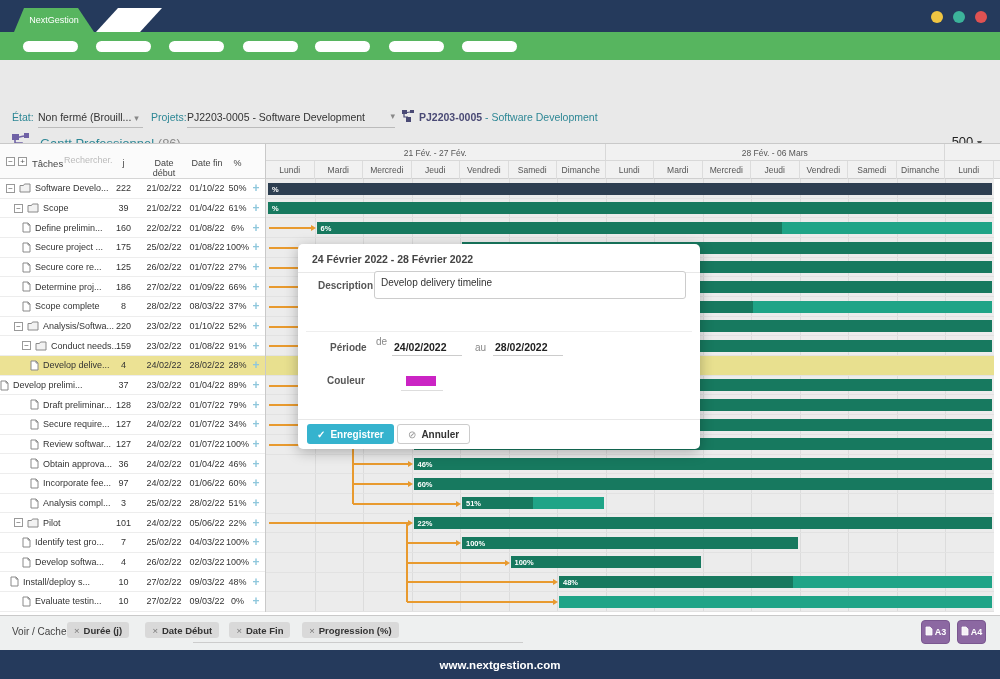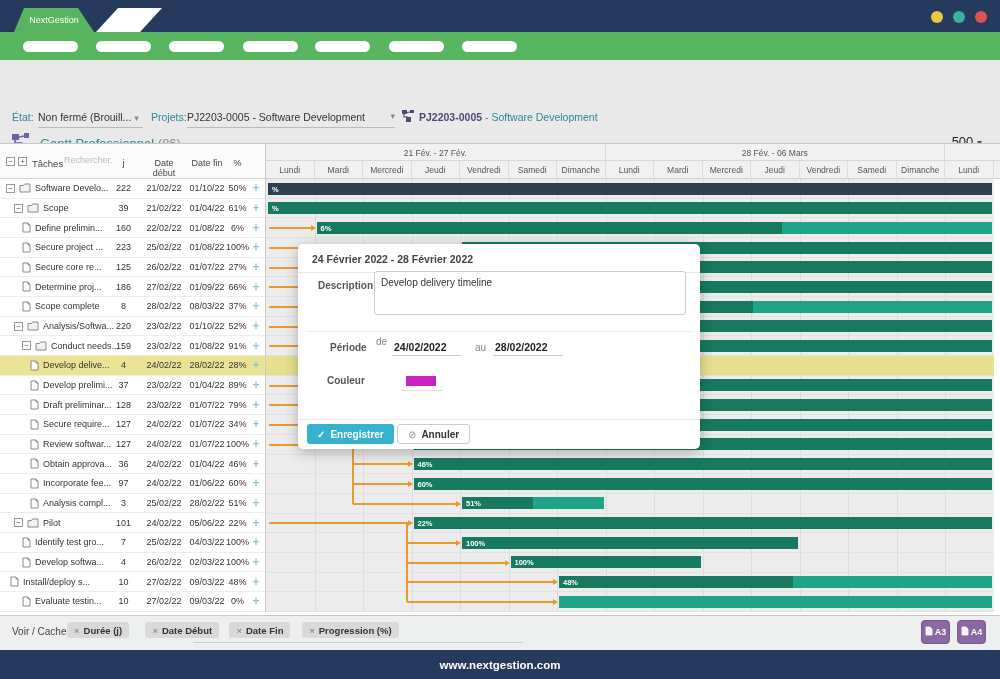--- a/index.html
+++ b/index.html
@@ -79,21 +79,21 @@
   .gbar .blabel{position:absolute;left:4px;top:2px;font-size:7.5px;font-weight:bold;color:#fff;}
   .cline{position:absolute;background:#e89a2f;}
   .carrow{position:absolute;width:0;height:0;border-top:3px solid transparent;
     border-bottom:3px solid transparent;border-left:5px solid #e89a2f;}
   
   .modal{position:absolute;left:298px;top:244px;width:402px;height:205px;background:#fff;
     border-radius:5px;box-shadow:0 3px 14px rgba(0,0,0,.28);z-index:20;}
   .m-title{position:absolute;left:14px;top:9px;font-size:10.5px;font-weight:bold;color:#444;}
   .m-hr1{position:absolute;left:0;top:28px;width:402px;border-bottom:1px solid #e8e8e8;}
   .m-label{position:absolute;font-size:10px;color:#555;font-weight:bold;}
-  .m-textarea{position:absolute;left:76px;top:27px;width:312px;height:44px;border:1px solid #ccc;
+  .m-textarea{position:absolute;left:76px;top:27px;width:312px;height:28px;border:1px solid #ccc;
     border-radius:3px;font-size:10px;color:#333;padding:5px 6px;resize:none;
     font-family:"Liberation Sans",sans-serif;box-sizing:border-box;}
   .m-sep{position:absolute;left:8px;width:386px;border-bottom:1px solid #eee;}
   .m-de{position:absolute;font-size:10px;color:#888;}
   .m-date{position:absolute;font-size:10.5px;color:#222;font-weight:bold;border-bottom:1px solid #ccc;
     padding:0 4px 2px 2px;width:64px;}
   .m-swatch{position:absolute;left:108px;top:132px;width:30px;height:10px;}
   .m-swatch-line{position:absolute;left:103px;top:146px;width:42px;border-bottom:1px solid #ddd;}
   .m-footer-sep{position:absolute;left:0;top:175px;width:402px;border-bottom:1px solid #e8e8e8;}
   .btn-save{position:absolute;left:9px;top:180px;height:20px;padding:0 10px;background:#35b3ce;border:none;
@@ -253,21 +253,21 @@
         <div class="trow">
           <div class="tcell tname" style="padding-left: 22px;">
             <span class="ticon">
               <svg width="9" height="11" viewBox="0 0 9 11">
                 <path d="M1 1 h5 l2 2 v7 h-7 z" fill="#fff" stroke="#8a8a8a" stroke-width="1"></path>
                 <path d="M6 1 v2 h2" fill="none" stroke="#8a8a8a" stroke-width="1"></path>
               </svg>
             </span>
             <span>Secure project ...</span>
           </div>
-          <div class="tcell tj">223</div>
+          <div class="tcell tj">175</div>
           <div class="tcell tdeb">25/02/22</div>
           <div class="tcell tfin">01/08/22</div>
           <div class="tcell tpct">100%</div>
           <div class="tcell tplus">+</div>
         </div>
         <div class="trow">
           <div class="tcell tname" style="padding-left: 22px;">
             <span class="ticon">
               <svg width="9" height="11" viewBox="0 0 9 11">
                 <path d="M1 1 h5 l2 2 v7 h-7 z" fill="#fff" stroke="#8a8a8a" stroke-width="1"></path>
@@ -356,21 +356,21 @@
             </span>
             <span>Develop delive...</span>
           </div>
           <div class="tcell tj">4</div>
           <div class="tcell tdeb">24/02/22</div>
           <div class="tcell tfin">28/02/22</div>
           <div class="tcell tpct">28%</div>
           <div class="tcell tplus">+</div>
         </div>
         <div class="trow">
-          <div class="tcell tname" style="padding-left: 30px;">
+          <div class="tcell tname" style="">
             <span class="ticon">
               <svg width="9" height="11" viewBox="0 0 9 11">
                 <path d="M1 1 h5 l2 2 v7 h-7 z" fill="#fff" stroke="#8a8a8a" stroke-width="1"></path>
                 <path d="M6 1 v2 h2" fill="none" stroke="#8a8a8a" stroke-width="1"></path>
               </svg>
             </span>
             <span>Develop prelimi...</span>
           </div>
           <div class="tcell tj">37</div>
           <div class="tcell tdeb">23/02/22</div>

